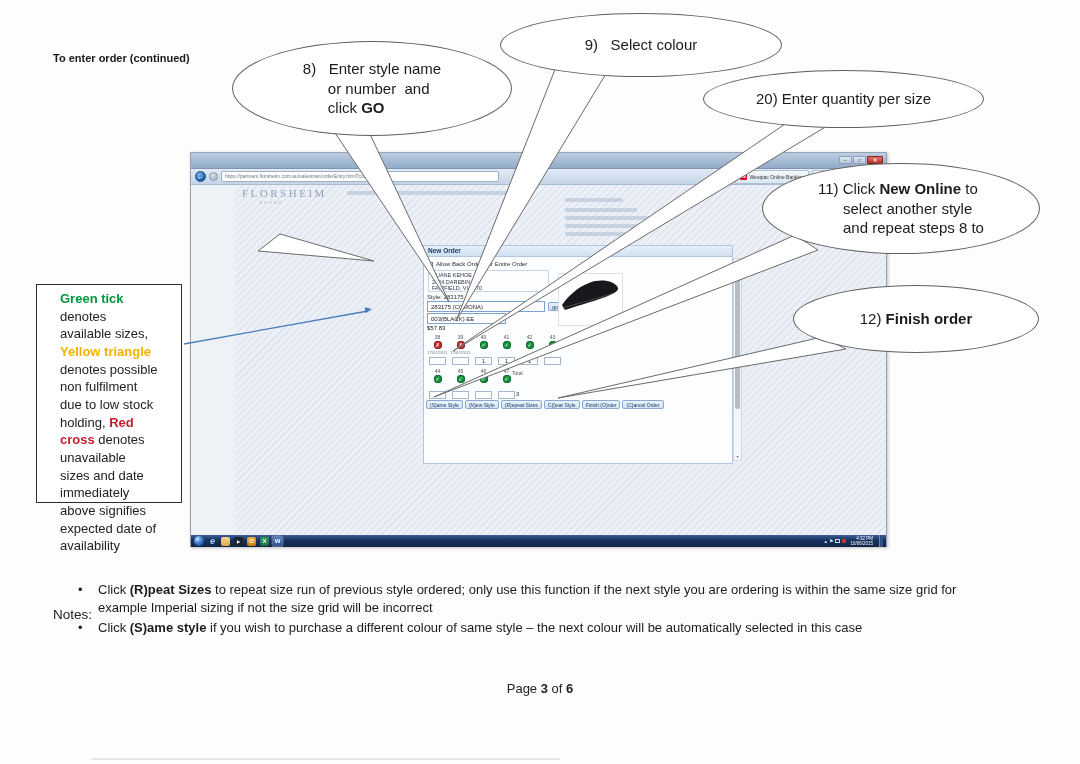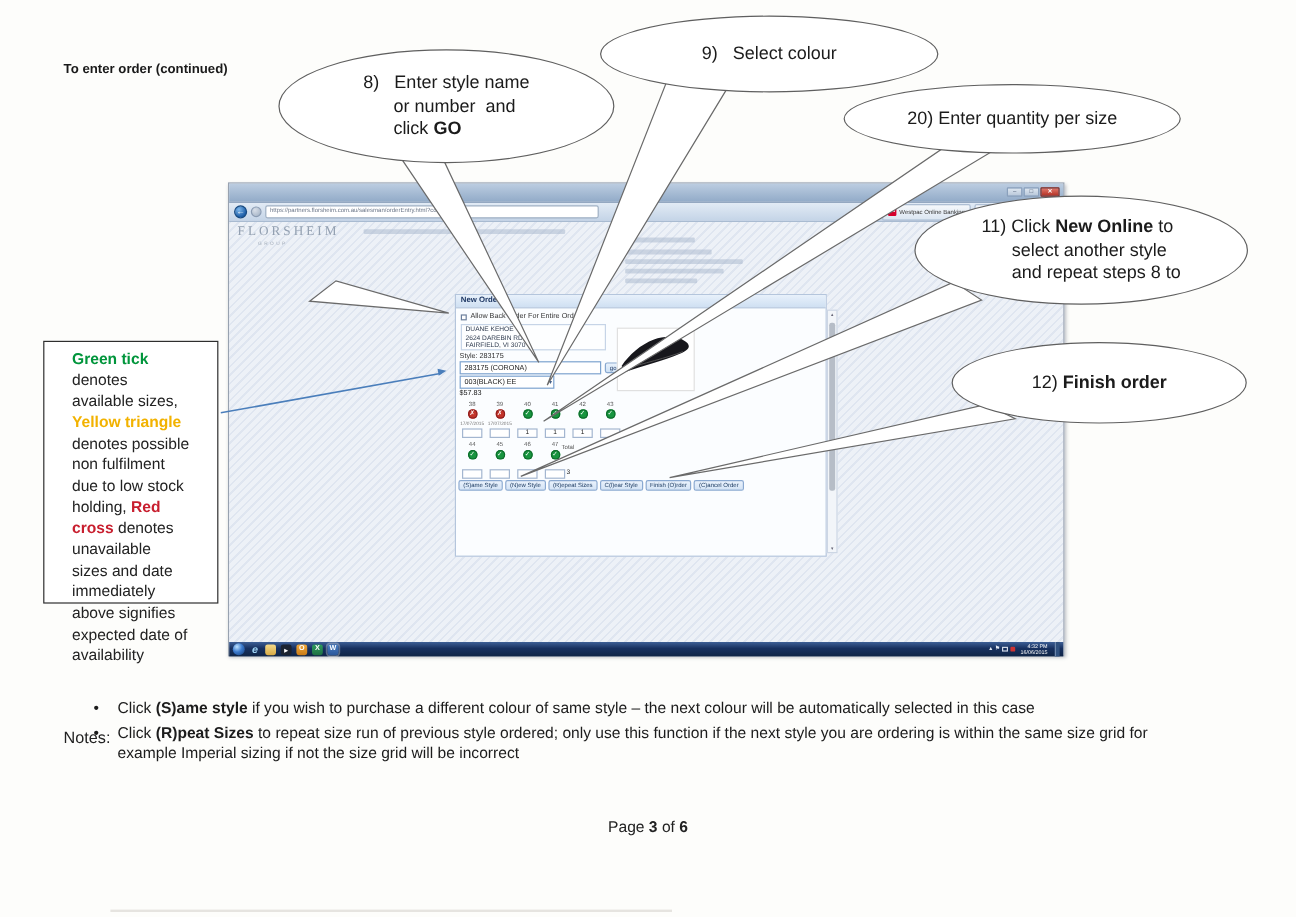--- a/index.html
+++ b/index.html
@@ -48,21 +48,21 @@
   .nav-fwd{width:9px;height:9px;border-radius:50%;background:radial-gradient(circle at 35% 30%,#d7dee8,#9fafc2);border:1px solid #8b9cb3;box-sizing:border-box;flex:none;}
   .addr{width:278px;height:11px;background:#fff;border:1px solid #9fb0c4;border-radius:2px;font-size:5px;color:#6b7688;
     padding:1px 3px;box-sizing:border-box;overflow:hidden;white-space:nowrap;flex:none;}
   .nav-spacer{flex:1;}
   .btab{height:12px;display:flex;align-items:center;gap:2px;padding:0 4px;background:linear-gradient(#f5f8fb,#dbe6f2);
     border:1px solid #aebfd4;border-radius:2px;font-size:5px;color:#333;white-space:nowrap;}
   .fav-w{width:7px;height:7px;background:#d5002c;color:#fff;font-size:5px;font-weight:bold;line-height:7px;text-align:center;border-radius:1px;}
   .fav-g{width:7px;height:7px;border-radius:50%;background:radial-gradient(circle at 35% 30%,#9cd2f0,#2f7ec0);}
 
   .bcontent{position:relative;height:350px;overflow:hidden;
-    background:repeating-linear-gradient(135deg,rgba(150,170,205,.16) 0 1.5px,rgba(255,255,255,0) 1.5px 5px),#edf1f7;}
+    background:repeating-linear-gradient(135deg,rgba(150,170,205,.16) 0 1.5px,rgba(255,255,255,0) 1.5px 5px),#edf1f7;margin-left:44px;}
   .flogo{position:absolute;left:7px;top:2px;font-family:"Liberation Serif",serif;font-size:11px;letter-spacing:2.5px;color:#93a0b1;}
   .flogo-sub{position:absolute;left:24px;top:15px;font-size:4px;letter-spacing:2px;color:#a4aebb;}
   .bb{position:absolute;height:3.5px;background:#a7b6cc;opacity:.5;filter:blur(.4px);border-radius:1px;}
 
   
   .panel{position:absolute;left:188px;top:60px;width:310px;height:219px;background:#fbfdff;border:1px solid #b4c5dc;box-sizing:border-box;}
   .panel-hd{height:10px;background:linear-gradient(#e7f0fb,#cfe0f2);border-bottom:1px solid #b4c5dc;
     font-size:6.5px;font-weight:bold;color:#1f3864;line-height:10px;padding-left:4px;}
   .chk-row{position:absolute;left:4px;top:15px;display:flex;align-items:center;gap:3px;}
   .chk{width:5px;height:5px;border:1px solid #6b7f9c;background:#fff;box-sizing:border-box;}
@@ -333,22 +333,22 @@
   <div class="bubble" id="b12">
     <div class="txt"><span>12) </span><b>Finish order</b></div>
   </div>
 
   <div class="legend">
     <span class="lg-b" id="lg-green" style="color: rgb(0, 149, 59);">Green tick</span><span> denotes available sizes, </span><span class="lg-b" id="lg-yellow" style="color: rgb(242, 178, 0);">Yellow triangle</span><span> denotes possible non fulfilment due to low stock holding, </span><span class="lg-b" id="lg-red" style="color: rgb(200, 30, 46);">Red cross</span><span> denotes unavailable sizes and date immediately above signifies expected date of availability</span>
   </div>
 
   <div class="notes-head">Notes:</div>
   <ul class="notes-list">
+    <li><span>Click </span><b>(R)peat Sizes</b><span> to repeat size run of previous style ordered; only use this function if the next style you are ordering is within the same size grid for example Imperial sizing if not the size grid will be incorrect</span></li>
     <li><span>Click </span><b>(S)ame style</b><span> if you wish to purchase a different colour of same style – the next colour will be automatically selected in this case</span></li>
-    <li><span>Click </span><b>(R)peat Sizes</b><span> to repeat size run of previous style ordered; only use this function if the next style you are ordering is within the same size grid for example Imperial sizing if not the size grid will be incorrect</span></li>
   </ul>
 
   <div class="page-footer">
     <span>Page </span><b>3</b><span> of </span><b>6</b>
   </div>
 
   <div class="scan-line"></div>
 </div>
 
 </body></html>

